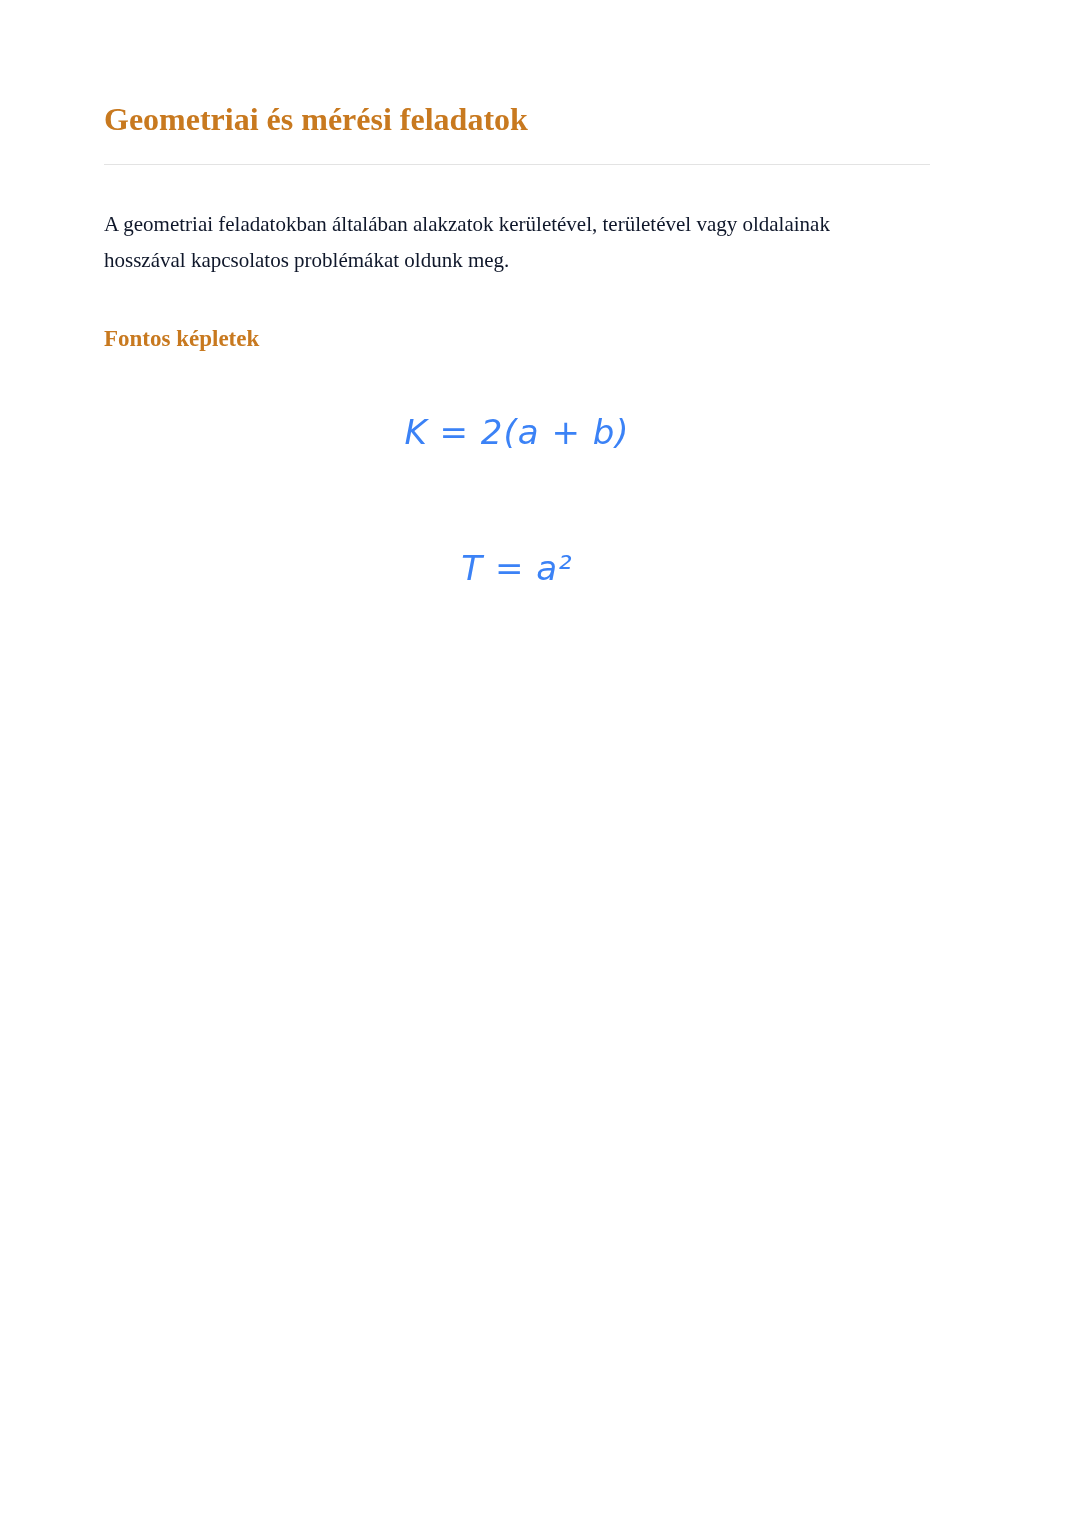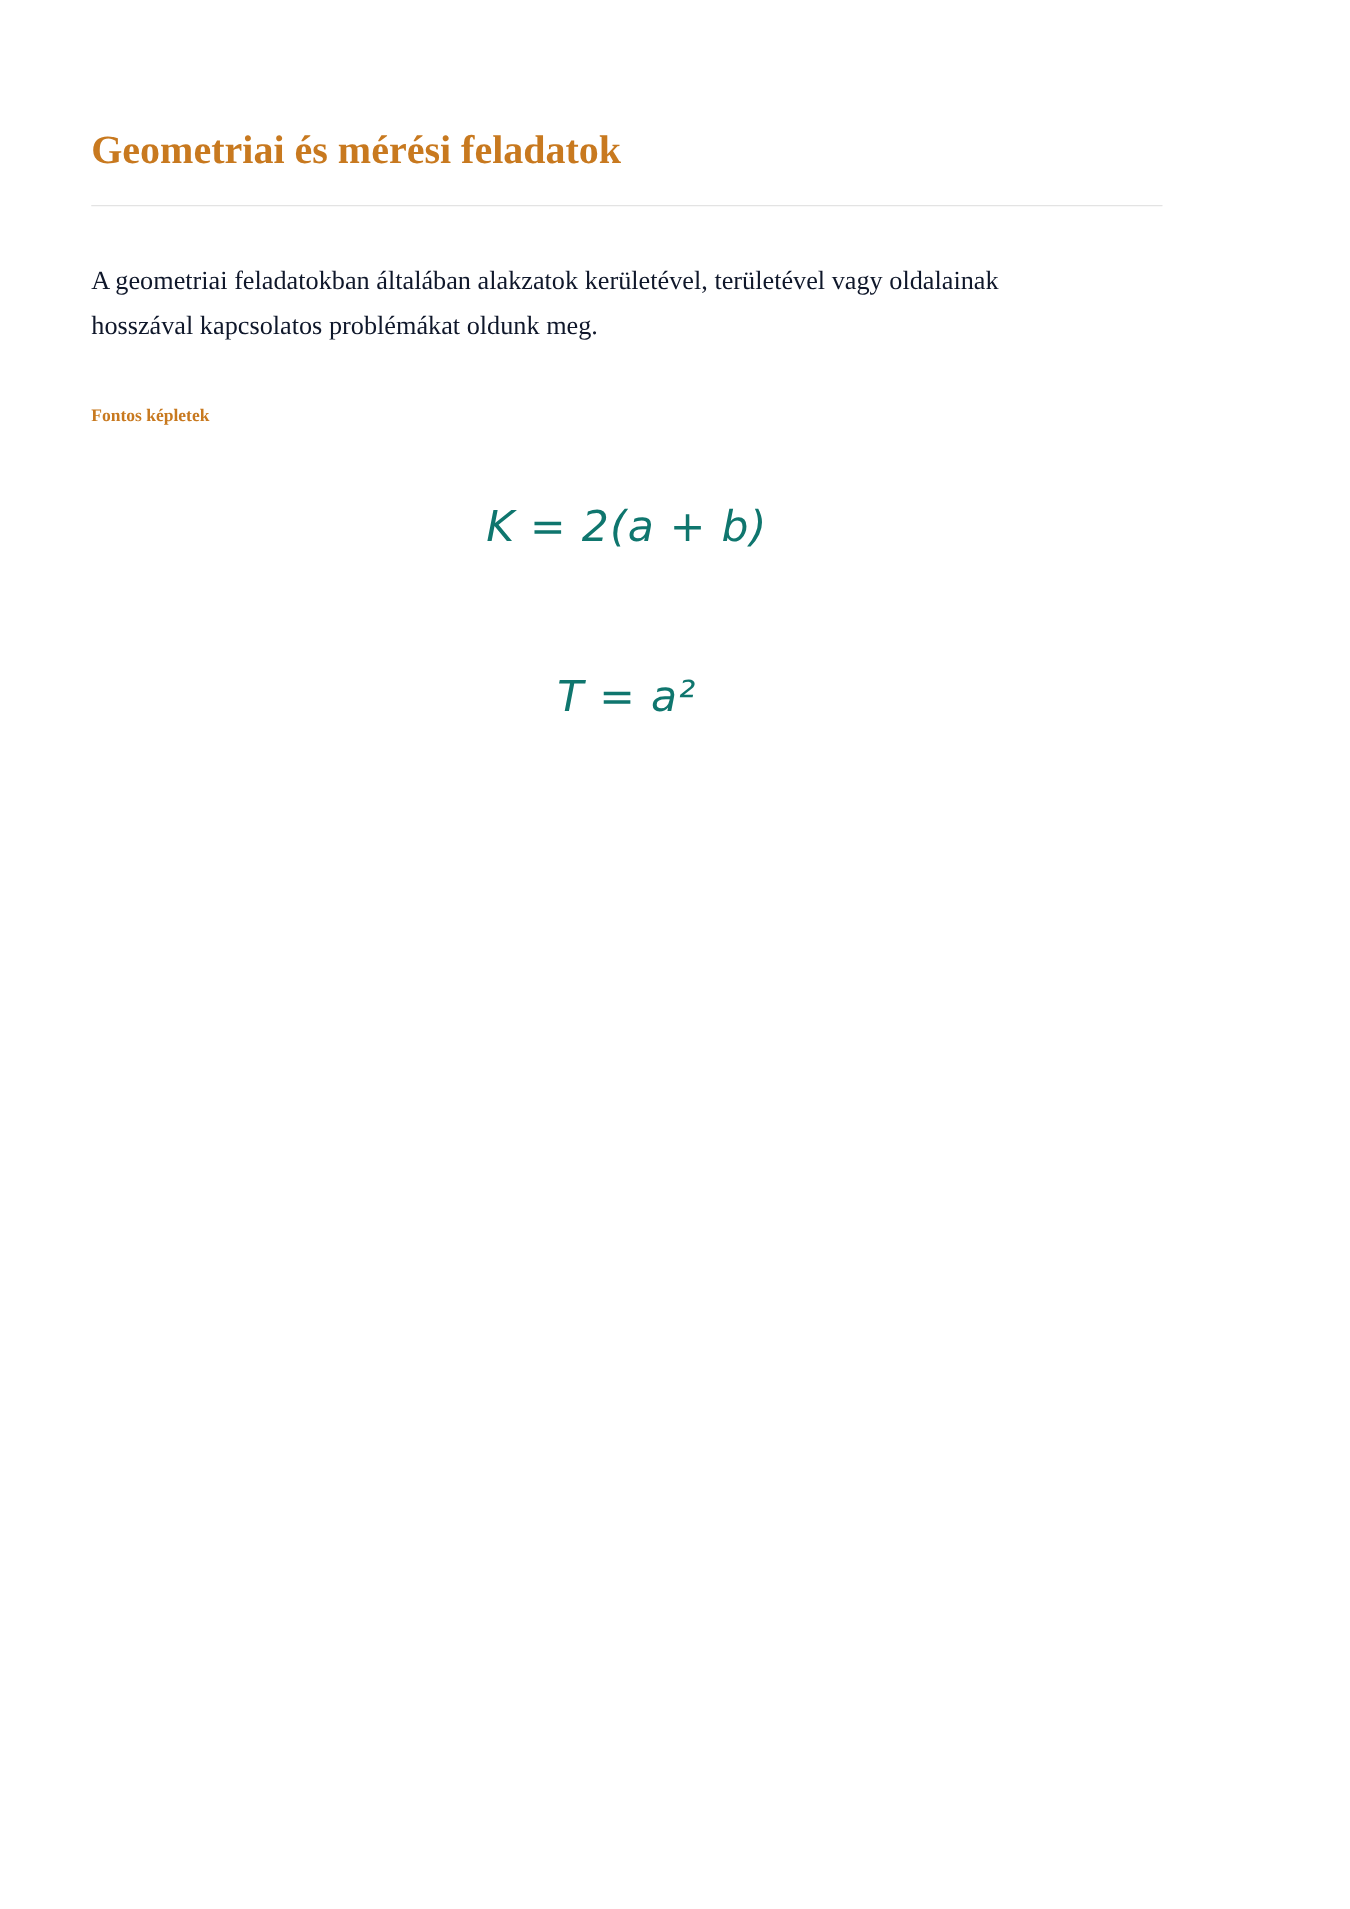--- a/index.html
+++ b/index.html
@@ -7,21 +7,21 @@
     padding: 0;
     background: #ffffff;
   }
   body {
     width: 1080px;
     min-height: 1527px;
     font-family: "Liberation Serif", serif;
     color: #2e2e2e;
   }
   .content {
-    padding: 100px 150px 0 73px;
+    padding: 100px 150px 0 104px;
   }
   .page-title {
     font-family: "Liberation Serif", "DejaVu Serif", serif;
     font-weight: 700;
     font-size: 32px;
     line-height: 1.2;
     color: #c8791f;
     margin: 0 0 26px 0;
   }
   .divider {
@@ -32,32 +32,32 @@
   .intro {
     font-size: 21px;
     line-height: 1.68;
     color: #0f172a;
     margin: 0 0 48px 0;
     max-width: 760px;
   }
   .subheading {
     font-family: "Liberation Serif", "DejaVu Serif", serif;
     font-weight: 700;
-    font-size: 14px;
+    font-size: 23px;
     color: #c8791f;
     margin: 0 0 60px 0;
   }
   .formulas {
     text-align: center;
   }
   .formula {
     font-family: "DejaVu Sans", sans-serif;
     font-style: italic;
     font-size: 34px;
-    color: #0f766e;
+    color: #3b82f6;
     margin: 0 auto 96px auto;
     letter-spacing: 1px;
   }
 </style>
 </head>
 <body>
 
 <div class="content">
 
   <h1 class="page-title">Geometriai és mérési feladatok</h1>

